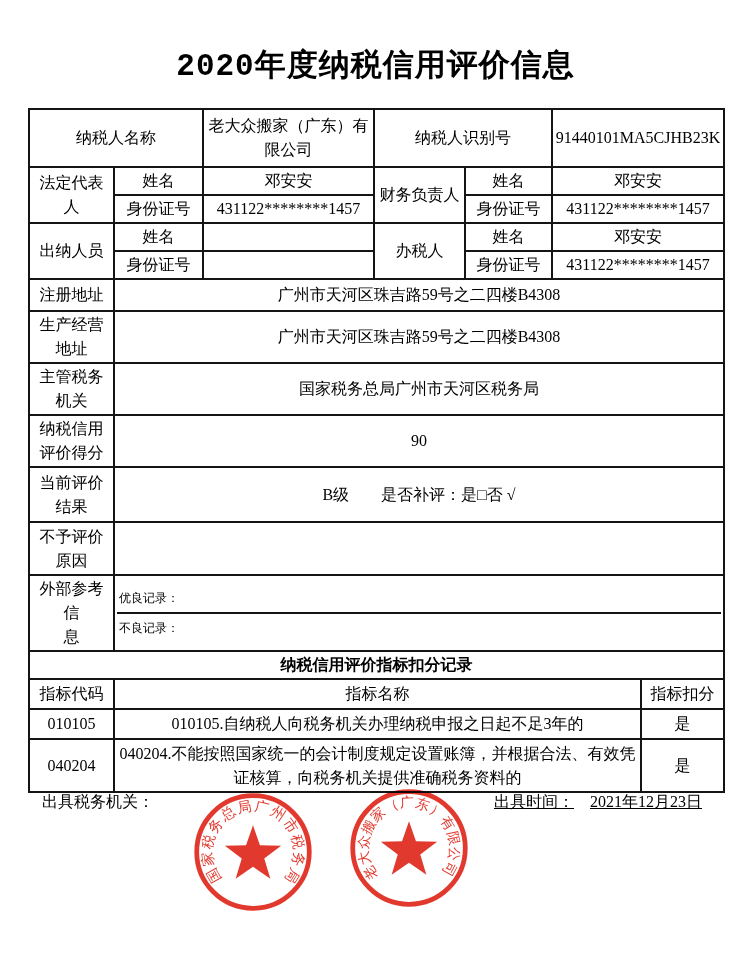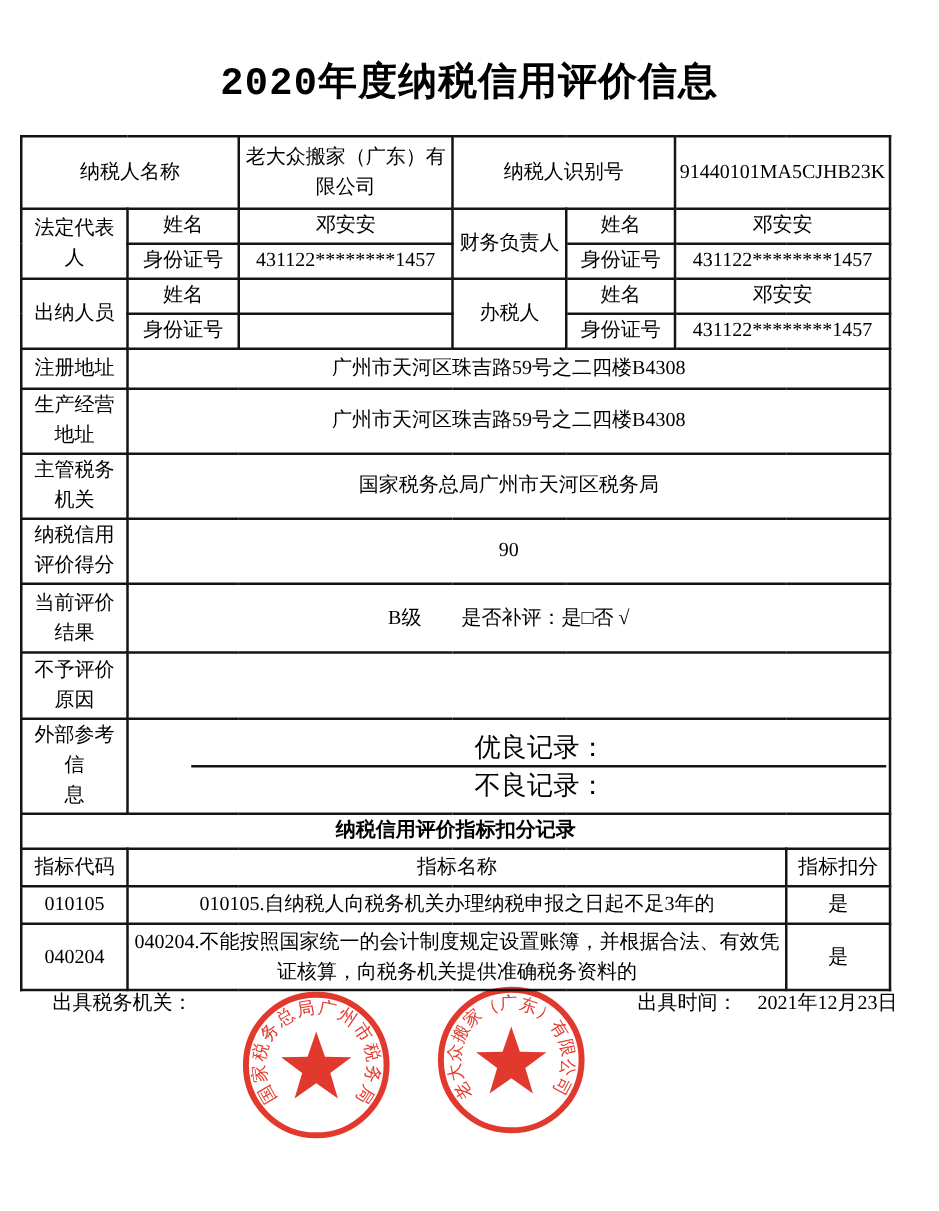--- a/index.html
+++ b/index.html
@@ -6,39 +6,38 @@
   body {
     width:751px; height:969px; background:#ffffff; position:relative;
     font-family:"Liberation Serif","DejaVu Serif",serif; color:#000;
     overflow:hidden;
   }
   .title {
     position:absolute; top:44px; left:0; width:100%;
     text-align:center; font-size:31px; font-weight:bold; letter-spacing:1px;font-family:Liberation Mono, monospace;
   }
   table.main {
-    position:absolute; top:108px; left:16px; width:695px;
+    position:absolute; top:108px; left:28px; width:695px;
     border-collapse:collapse; table-layout:fixed; font-size:16px;
   }
   table.main td {
     border:2px solid #141414; text-align:center; vertical-align:middle;
     padding:1px 2px; line-height:1.5; overflow:hidden;
   }
   .lbl { white-space:pre-line; }
   td.nopad { padding:0; }
   .ext-line {
-    height:28px; line-height:28px; text-align:center; padding-left:2px;
-    font-size:21px;
-    margin-left:48px;
+    height:28px; line-height:28px; text-align:left; padding-left:2px;
+    font-size:12px;
   }
   .ext-line.first { border-bottom:2px solid #141414; }
   .section-hdr { font-weight:bold; }
   .footer-line { position:absolute; top:792px; left:0; width:100%; font-size:16px; }
   .issuer-label { position:absolute; left:42px; white-space:nowrap; }
-  .time-group { position:absolute; left:510px; white-space:nowrap; }
+  .time-group { position:absolute; left:494px; white-space:nowrap;text-decoration:underline; }
   .time-date { margin-left:16px; }
   .stamp { position:absolute; mix-blend-mode:multiply; opacity:0.93; z-index:5; }
   .stamp-1 { left:191px; top:790px; }
   .stamp-2 { left:347px; top:786px; }
 </style>
 </head>
 <body>
 
 <div class="title">2020年度纳税信用评价信息</div>
 

